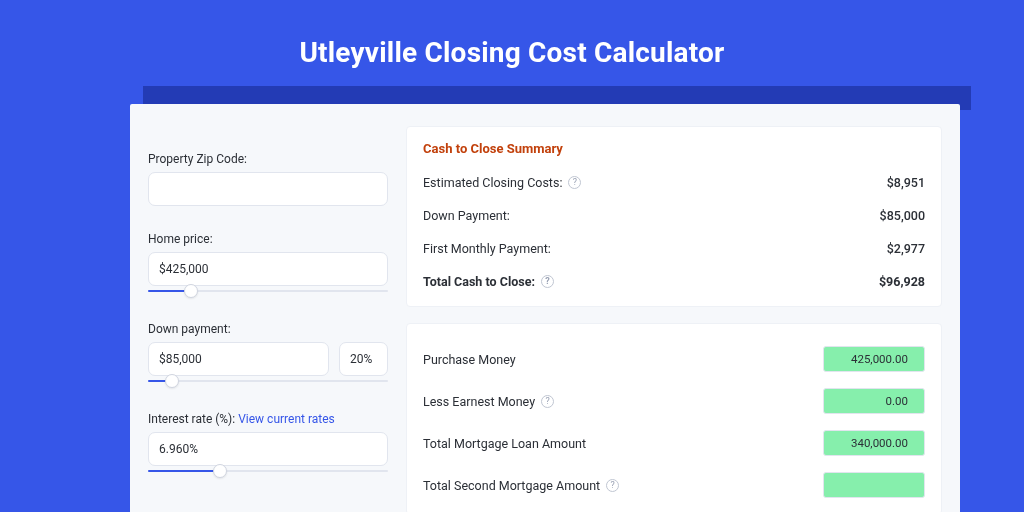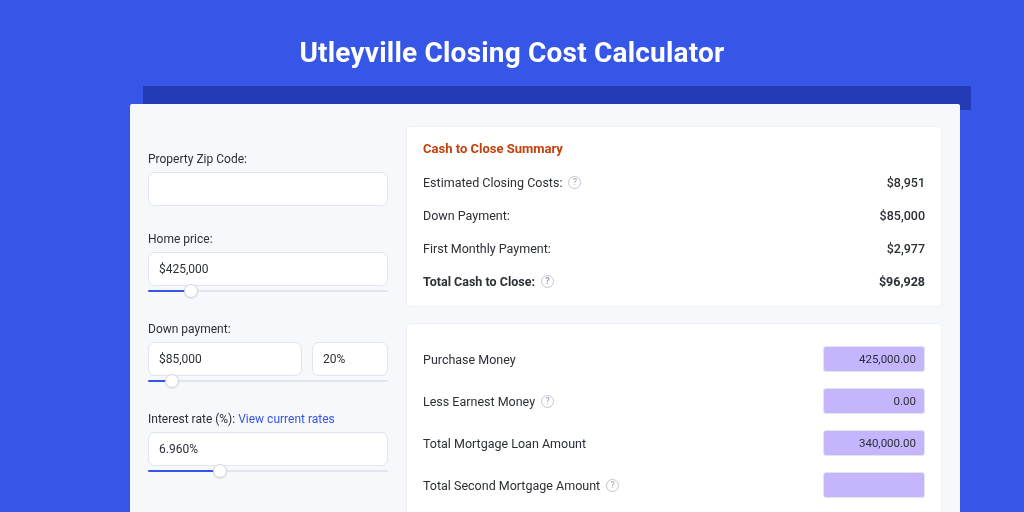--- a/index.html
+++ b/index.html
@@ -33,21 +33,21 @@
   .label {
     font-size: 12px; color: #2b2f36; font-weight: 400;
     margin-bottom: 6px;
   }
   .label-link { color: #3656e8; text-decoration: none; }
   .field {
     background: #fff; border: 1px solid #e1e5ee; border-radius: 7px;
     height: 34px; display: flex; align-items: center; padding: 0 10px;
     font-size: 12px; color: #2b2f36;
   }
-  .field.small { width: 76px; }
+  .field.small { width: 49px; }
   .row { display: flex; gap: 10px; align-items: stretch; }
   .slider-wrap { position: relative; height: 14px; margin: -2px 0 12px 0; }
   .slider-track {
     position: absolute; left: 0; right: 0; top: 6px; height: 2px;
     background: #e1e5ee; border-radius: 2px;
   }
   .slider-fill {
     position: absolute; left: 0; top: 6px; height: 2px;
     background: #3656e8; border-radius: 2px;
   }
@@ -76,23 +76,23 @@
     width: 13px; height: 13px; border: 1px solid #c0c6d2; border-radius: 50%;
     display: inline-flex; align-items: center; justify-content: center;
     font-size: 9px; color: #9aa2b4; line-height: 1;
   }
   .ws-line {
     display: flex; justify-content: space-between; align-items: center;
     padding: 8px 0; font-size: 12.5px; color: #2b2f36;
   }
   .ws-line .lbl { display: flex; align-items: center; gap: 6px; }
   .ws-val {
-    width: 102px; height: 26px; background: #c4b5fd; border: 1px solid #e1e5ee;
+    width: 102px; height: 26px; background: #86efac; border: 1px solid #e1e5ee;
     border-radius: 3px; display: flex; align-items: center; justify-content: flex-end;
-    padding: 0 8px; font-size: 11.5px; color: #2b2f36;
+    padding: 0 16px; font-size: 11.5px; color: #2b2f36;
   }
 </style>
 </head>
 <body>
 
 <h1 class="page-title">Utleyville Closing Cost Calculator</h1>
 <div class="darkbar"></div>
 
 <div class="calc-card">
 

